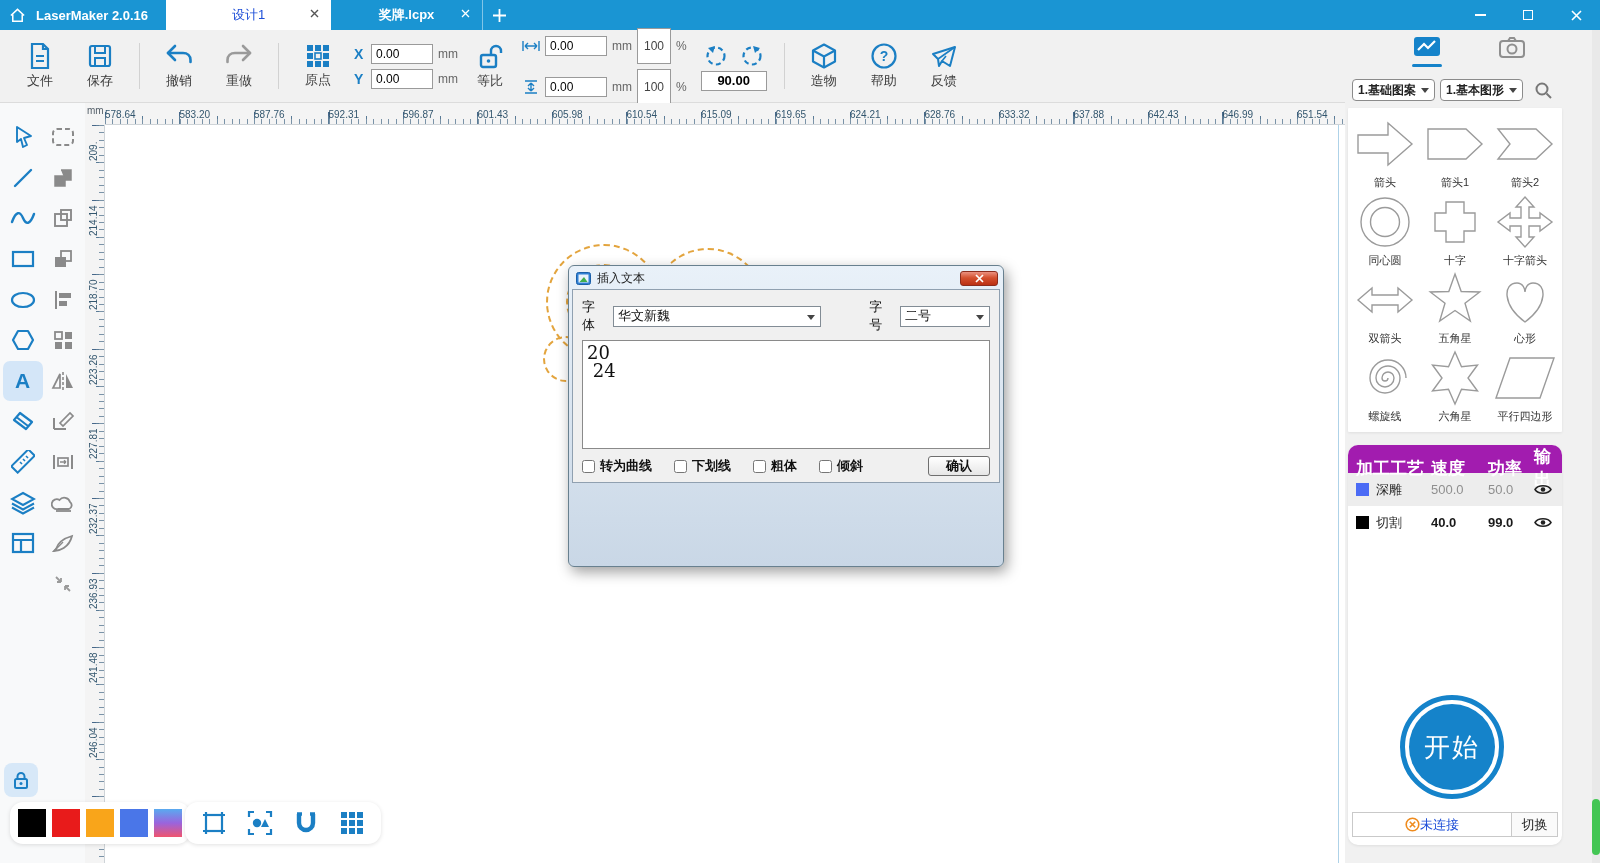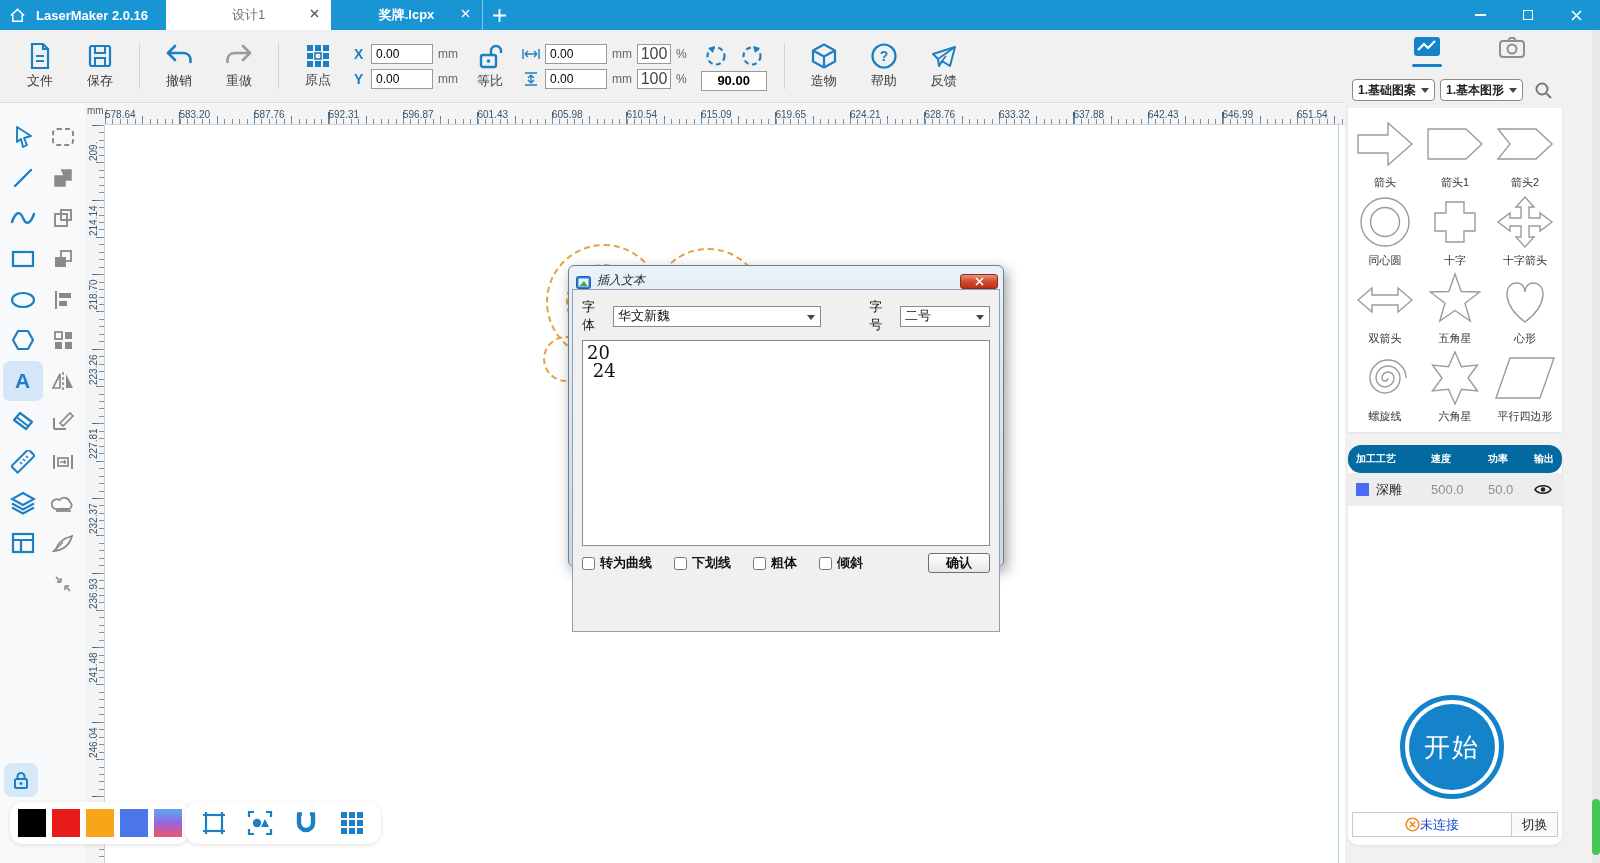--- a/index.html
+++ b/index.html
@@ -6,42 +6,42 @@
   *{box-sizing:border-box;}
   #app{position:relative;width:1600px;height:863px;background:#fff;overflow:hidden;
        font-family:"Liberation Sans",sans-serif;color:#333;}
 
   
   .titlebar{position:absolute;left:0;top:0;width:1600px;height:30px;background:#1a95d3;
             display:flex;align-items:stretch;color:#fff;}
   .tb-home{width:34px;display:flex;align-items:center;justify-content:center;}
   .tb-apptitle{display:flex;align-items:center;font-size:13px;font-weight:bold;padding:0 18px 0 2px;}
   .tb-tab{width:165px;display:flex;align-items:center;justify-content:center;gap:8px;font-size:13px;position:relative;}
-  .tb-tab.active{background:#fff;color:#737373;}
+  .tb-tab.active{background:#fff;color:#1d4ed8;}
   .tb-tab .x{position:absolute;right:12px;top:9px;}
   .tb-tab.inactive{width:152px;border-right:1px solid rgba(255,255,255,.45);font-weight:bold;}
   .tb-plus{width:32px;display:flex;align-items:center;justify-content:center;}
   .tb-spacer{flex:1;}
   .wctl{width:48px;display:flex;align-items:center;justify-content:center;cursor:default;}
   .wctl .bar{width:11px;height:2px;background:#fff;}
   .wctl .box{width:10px;height:10px;border:1.6px solid #fff;}
 
   
   .toolbar{position:absolute;left:0;top:30px;width:1600px;height:73px;background:#f1f1f1;
            border-bottom:1px solid #dcdcdc;display:flex;align-items:center;padding-left:10px;}
   .tool-item{width:60px;display:flex;flex-direction:column;align-items:center;gap:2px;}
   .tool-item .lbl{font-size:13px;color:#3c3c3c;}
   .tool-sep{width:1px;height:46px;background:#d2d2d2;margin:0 9px;}
   .coord-block{display:flex;flex-direction:column;gap:5px;margin:0 6px;}
   .coord-row{display:flex;align-items:center;gap:5px;font-size:13px;}
   .coord-row .axis{color:#1b7fc4;font-weight:bold;font-size:14px;width:12px;}
   .coord-row input{width:62px;height:20px;border:1px solid #9a9a9a;background:#fff;font-size:12px;
                    padding:1px 4px;font-family:"Liberation Sans",sans-serif;}
   .coord-row .unit{color:#666;font-size:12px;}
-  .pct{width:34px;height:20px;border:1px solid #9a9a9a;background:#fff;font-size:16px;
+  .pct{width:34px;height:36px;border:1px solid #9a9a9a;background:#fff;font-size:12px;
        display:flex;align-items:center;justify-content:center;color:#444;}
   .rot-block{display:flex;flex-direction:column;align-items:center;gap:3px;margin:0 8px;}
   .rot-icons{display:flex;gap:10px;}
   .rot-block input{width:66px;height:20px;border:1px solid #9a9a9a;background:#fff;font-size:13px;
                    font-weight:bold;text-align:center;font-family:"Liberation Sans",sans-serif;}
 
   
   .left-tools{position:absolute;left:0;top:103px;width:85px;height:760px;background:#f8f9fa;
               display:grid;grid-template-columns:40px 40px;grid-auto-rows:40.6px;
               justify-content:center;align-content:start;padding-top:14px;}
@@ -77,26 +77,26 @@
   .vruler-labels span{display:block;position:relative;height:74.6px;}
   .vruler-labels span i{position:absolute;top:26px;left:3px;font-style:normal;font-size:10px;
         color:#33566e;white-space:nowrap;transform-origin:top left;transform:rotate(-90deg);}
   .page-edge{position:absolute;left:1253px;top:22px;width:1px;height:738px;background:#aed2e8;}
   .dash-circle{position:absolute;border:2px dashed #e3a43d;border-radius:50%;}
 
   
   .dialog{position:absolute;left:568px;top:265px;width:436px;height:302px;
           background:linear-gradient(180deg,#e9f1f9,#c9d7e6);border:1px solid #68808f;
           border-radius:6px;box-shadow:3px 5px 14px rgba(0,0,0,.38);padding:0 3px 3px 3px;}
-  .dlg-titlebar{height:23px;display:flex;align-items:flex-end;padding:2px 2px 0 4px;font-style:italic;}
+  .dlg-titlebar{height:23px;display:flex;align-items:center;padding:2px 2px 0 4px;}
   .dlg-title{font-size:12px;color:#1c1c1c;margin-left:6px;}
   .dlg-close{margin-left:auto;width:38px;height:15px;border:1px solid #8c2c1d;border-radius:3px;
              background:linear-gradient(180deg,#eb9180,#d4502f 45%,#bb3013);
              display:flex;align-items:center;justify-content:center;}
-  .dlg-body{background:#f0f0f0;border:1px solid #90a0b0;height:343px;padding:8px 9px 6px 9px;
+  .dlg-body{background:#f0f0f0;border:1px solid #90a0b0;height:194px;padding:8px 9px 6px 9px;
             display:flex;flex-direction:column;}
   .dlg-fontrow{display:flex;align-items:center;gap:7px;font-size:13px;color:#111;}
   .dd{height:21px;background:#fff;border:1px solid #828c95;display:flex;align-items:center;
       padding:0 4px;font-size:13px;color:#111;position:relative;}
   .dd .caret{position:absolute;right:5px;top:8px;width:0;height:0;border-left:4px solid transparent;
              border-right:4px solid transparent;border-top:5px solid #444;}
   .dd.font-dd{width:226px;}
   .dd.size-dd{width:97px;margin-left:0;}
   .dlg-text{margin-top:6px;width:100%;height:206px;border:1px solid #8a8a8a;background:#fff;
             resize:none;font-family:"DejaVu Serif",serif;font-size:18px;line-height:1.0;
@@ -125,22 +125,22 @@
          align-items:center;padding:0 5px;font-size:12px;font-weight:bold;color:#222;position:relative;}
   .rp-dd .caret{width:0;height:0;border-left:4px solid transparent;border-right:4px solid transparent;
                 border-top:5px solid #444;margin-left:5px;}
   .gallery-card{position:absolute;left:3px;top:78px;width:214px;height:324px;background:#fff;
                 border-radius:1px;box-shadow:0 1px 3px rgba(0,0,0,.08);overflow:hidden;
                 display:grid;grid-template-columns:1fr 1fr 1fr;padding:6px 2px;align-content:start;}
   .shape-cell{display:flex;flex-direction:column;align-items:center;height:78px;}
   .shape-cell .slabel{font-size:11px;color:#333;margin-top:1px;white-space:nowrap;}
   .proc-card{position:absolute;left:3px;top:415px;width:214px;height:400px;background:#fff;
              border-radius:10px;box-shadow:0 1px 3px rgba(0,0,0,.08);overflow:hidden;}
-  .proc-header{height:28px;background:#0369a1;color:#fff;font-size:10px;font-weight:bold;
-               display:grid;grid-template-columns:75px 57px 46px 1fr;align-items:center;padding-left:8px;border-radius:13px;}
+  .proc-header{height:28px;background:#a21caf;color:#fff;font-size:17px;font-weight:bold;
+               display:grid;grid-template-columns:75px 57px 46px 1fr;align-items:center;padding-left:8px;}
   .proc-row{height:33px;display:grid;grid-template-columns:75px 57px 46px 1fr;align-items:center;
             padding-left:8px;font-size:13px;}
   .proc-row.dim{background:#ededed;color:#8f8f8f;}
   .proc-row.strong{color:#1a1a1a;font-weight:bold;}
   .proc-name{display:flex;align-items:center;gap:7px;color:#222;font-weight:normal;}
   .proc-sq{width:13px;height:13px;}
   .start-btn{position:absolute;left:52px;top:250px;width:104px;height:104px;border-radius:50%;
              border:5px solid #1583ca;background:#fff;display:flex;align-items:center;justify-content:center;}
   .start-inner{width:86px;height:86px;border-radius:50%;background:#1583ca;color:#fff;font-size:26px;
                display:flex;align-items:center;justify-content:center;letter-spacing:2px;}
@@ -746,20 +746,32 @@
           <span class="proc-sq" style="background: rgb(75, 107, 245);"></span>
           <span>深雕</span>
         </span>
         <span>500.0</span>
         <span>50.0</span>
         <svg width="18" height="13" viewBox="0 0 18 13">
           <path d="M1 6.5 C4 1.5 14 1.5 17 6.5 C14 11.5 4 11.5 1 6.5 Z" fill="none" stroke="#222" stroke-width="1.5"></path>
           <circle cx="9" cy="6.5" r="2.3" fill="#222"></circle>
         </svg>
       </div>
+      <div class="proc-row strong">
+        <span class="proc-name">
+          <span class="proc-sq" style="background: rgb(0, 0, 0);"></span>
+          <span>切割</span>
+        </span>
+        <span>40.0</span>
+        <span>99.0</span>
+        <svg width="18" height="13" viewBox="0 0 18 13">
+          <path d="M1 6.5 C4 1.5 14 1.5 17 6.5 C14 11.5 4 11.5 1 6.5 Z" fill="none" stroke="#222" stroke-width="1.5"></path>
+          <circle cx="9" cy="6.5" r="2.3" fill="#222"></circle>
+        </svg>
+      </div>
 
       <div class="start-btn">
         <div class="start-inner">开始</div>
       </div>
 
       <div class="conn-bar">
         <div class="conn-status">
           <svg width="15" height="15" viewBox="0 0 15 15">
             <circle cx="7.5" cy="7.5" r="6.3" fill="none" stroke="#ef8b1d" stroke-width="1.6"></circle>
             <path d="M4.8 4.8 L10.2 10.2 M10.2 4.8 L4.8 10.2" stroke="#ef8b1d" stroke-width="1.6"></path>

